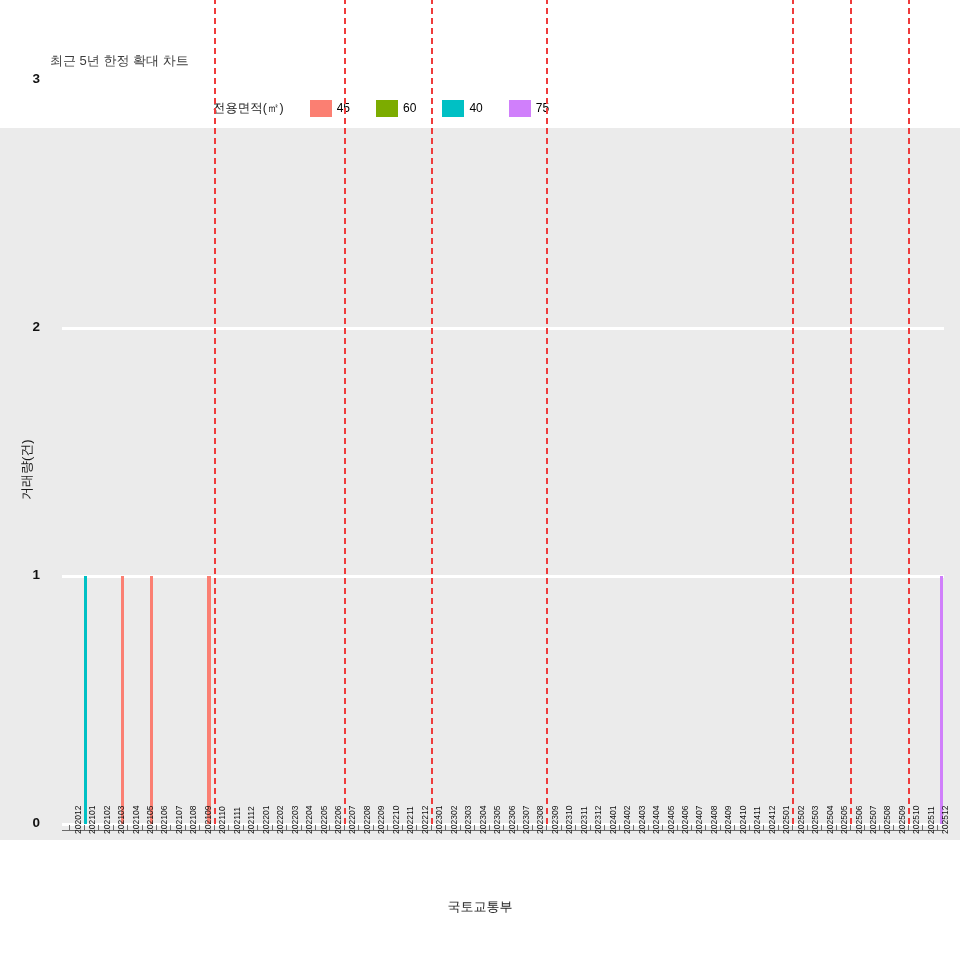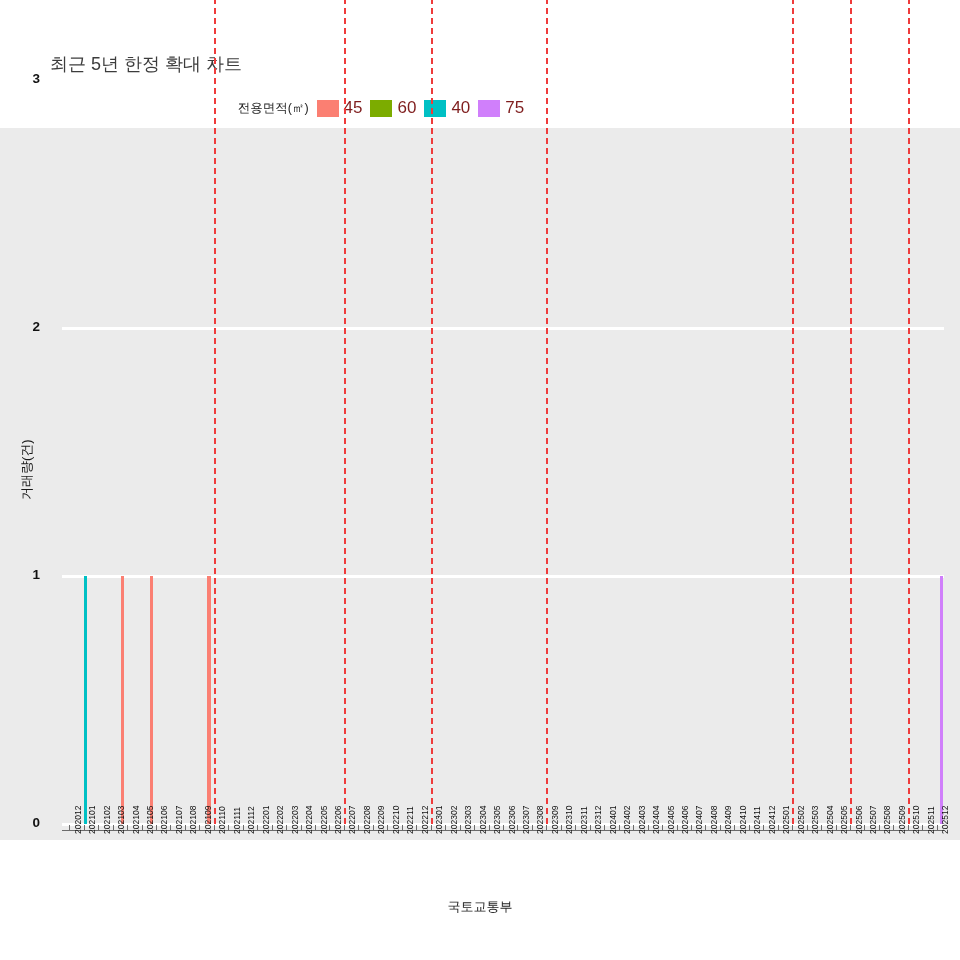--- a/index.html
+++ b/index.html
@@ -27,56 +27,56 @@
     font-size: 22px;
     font-weight: bold;
     color: #1a1a1a;
     letter-spacing: -0.5px;
     white-space: nowrap;
   }
   #subtitle {
     position: absolute;
     left: 50px;
     top: 52px;
-    font-size: 18px;
+    font-size: 13px;
     color: #3c3c3c;
     white-space: nowrap;
   }
   
   #legend {
     position: absolute;
     left: 0;
     top: 96px;
     width: 768px;
     height: 24px;
     display: flex;
     justify-content: center;
     align-items: center;
-    gap: 2px;
+    gap: 20px;
   }
   #legend .legend-title {
     font-size: 12.5px;
     color: #222;
     margin-right: 6px;
     white-space: nowrap;
   }
   #legend .legend-item {
     display: flex;
     align-items: center;
     gap: 5px;
     margin-right: 6px;
   }
   #legend .swatch {
     width: 22px;
     height: 17px;
     display: inline-block;
   }
   #legend .legend-label {
-    font-size: 17px;
-    color: #7f1d1d;
+    font-size: 12px;
+    color: #000000;
   }
   
   #panel {
     position: absolute;
     left: 0;
     top: 128px;
     width: 960px;
     height: 712px;
     background: #ebebeb;
   }

